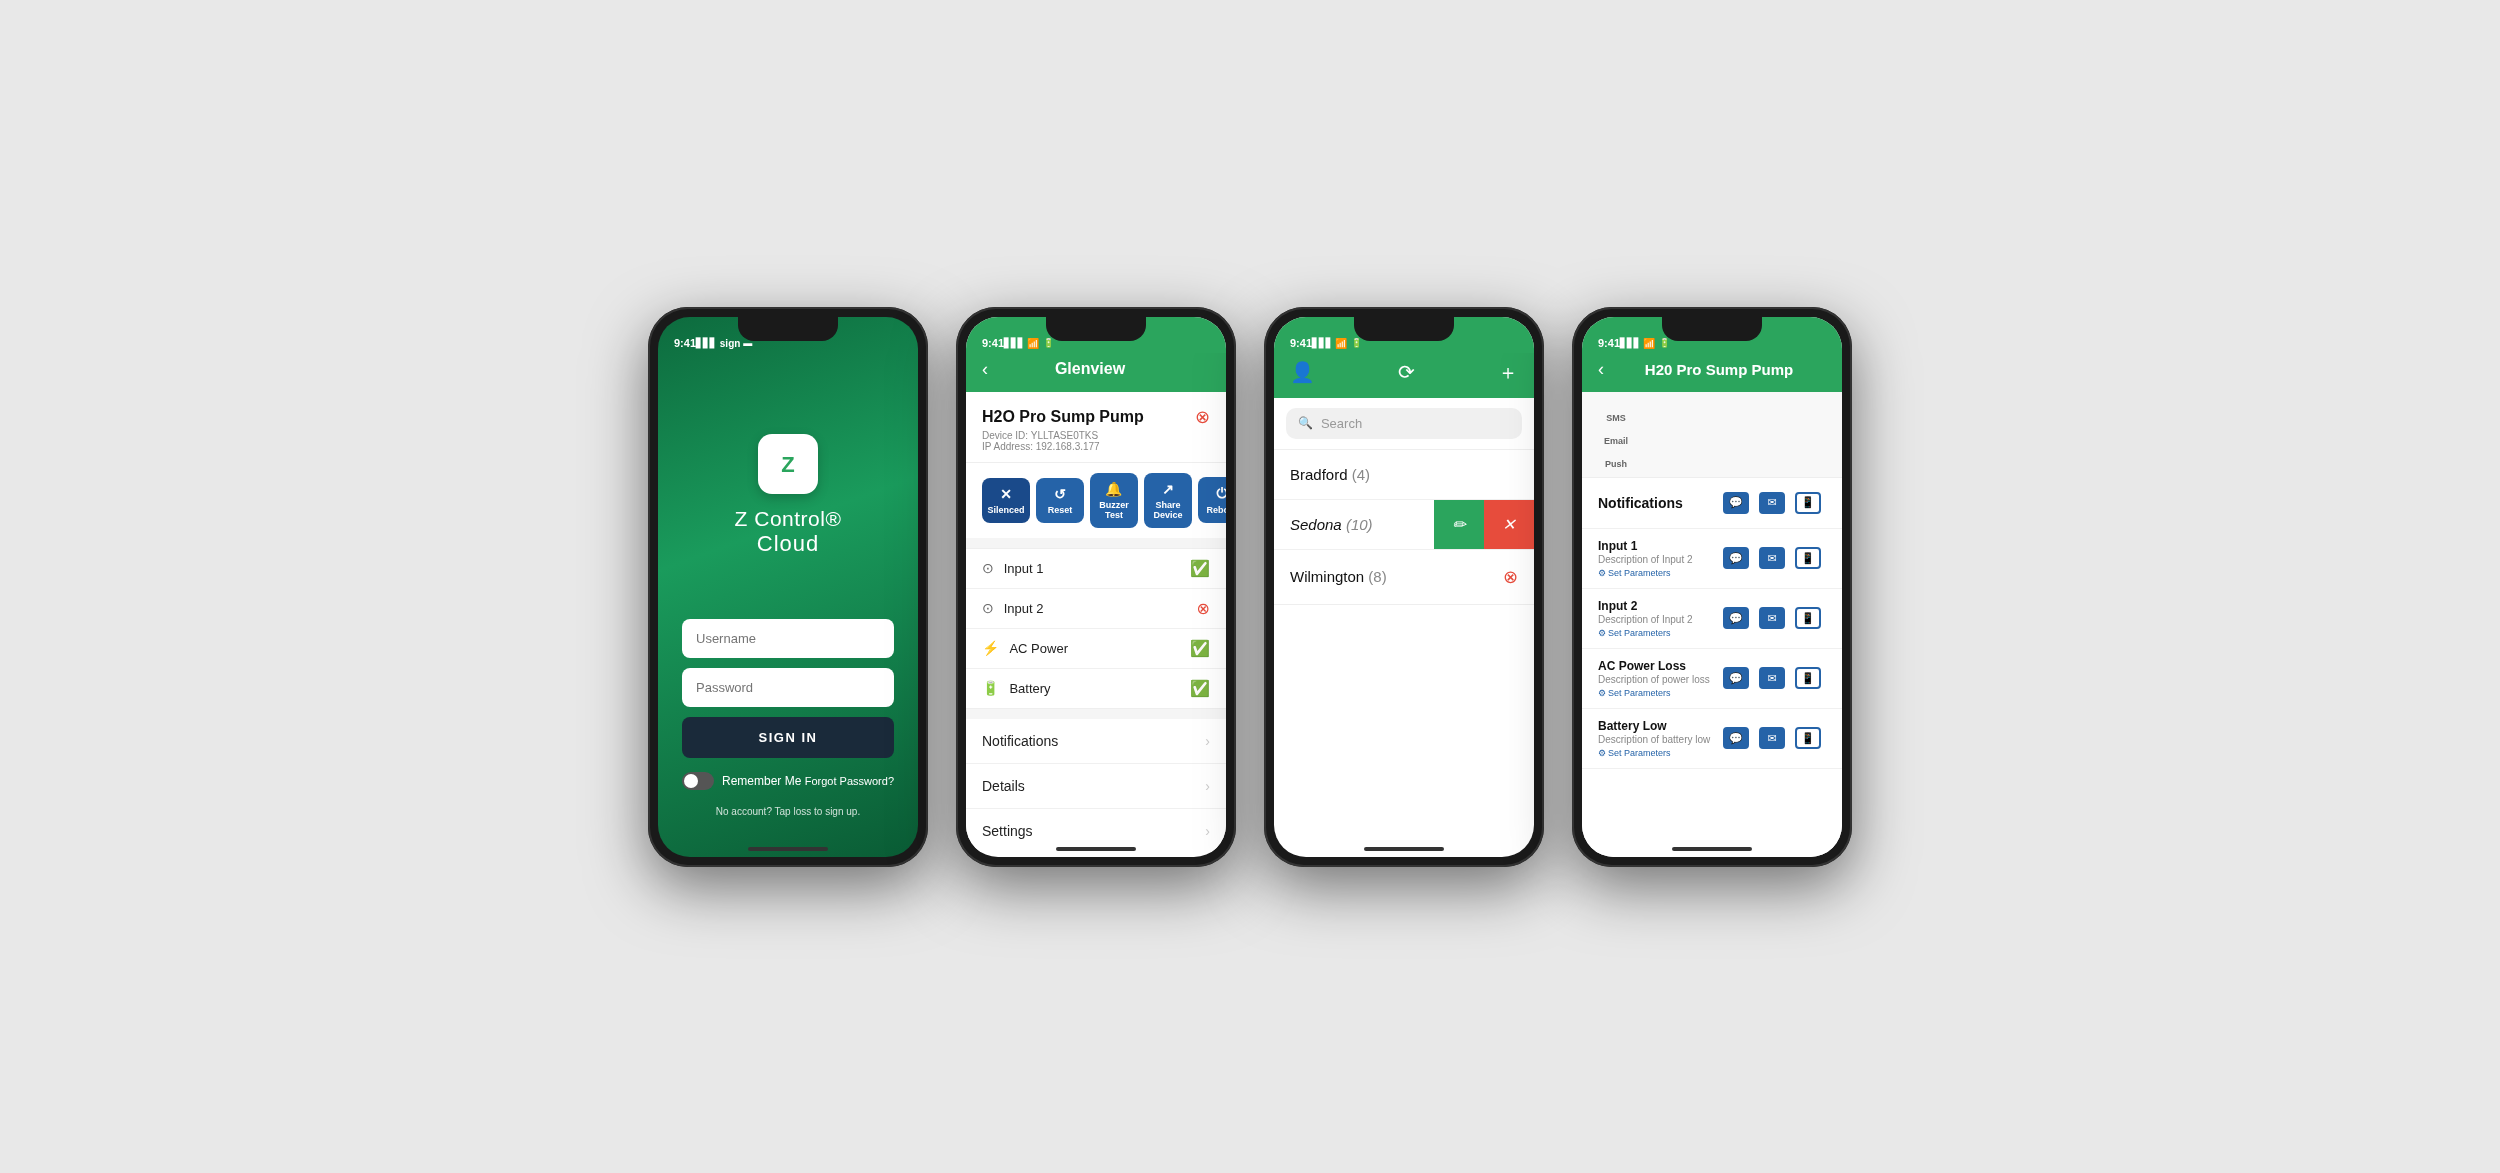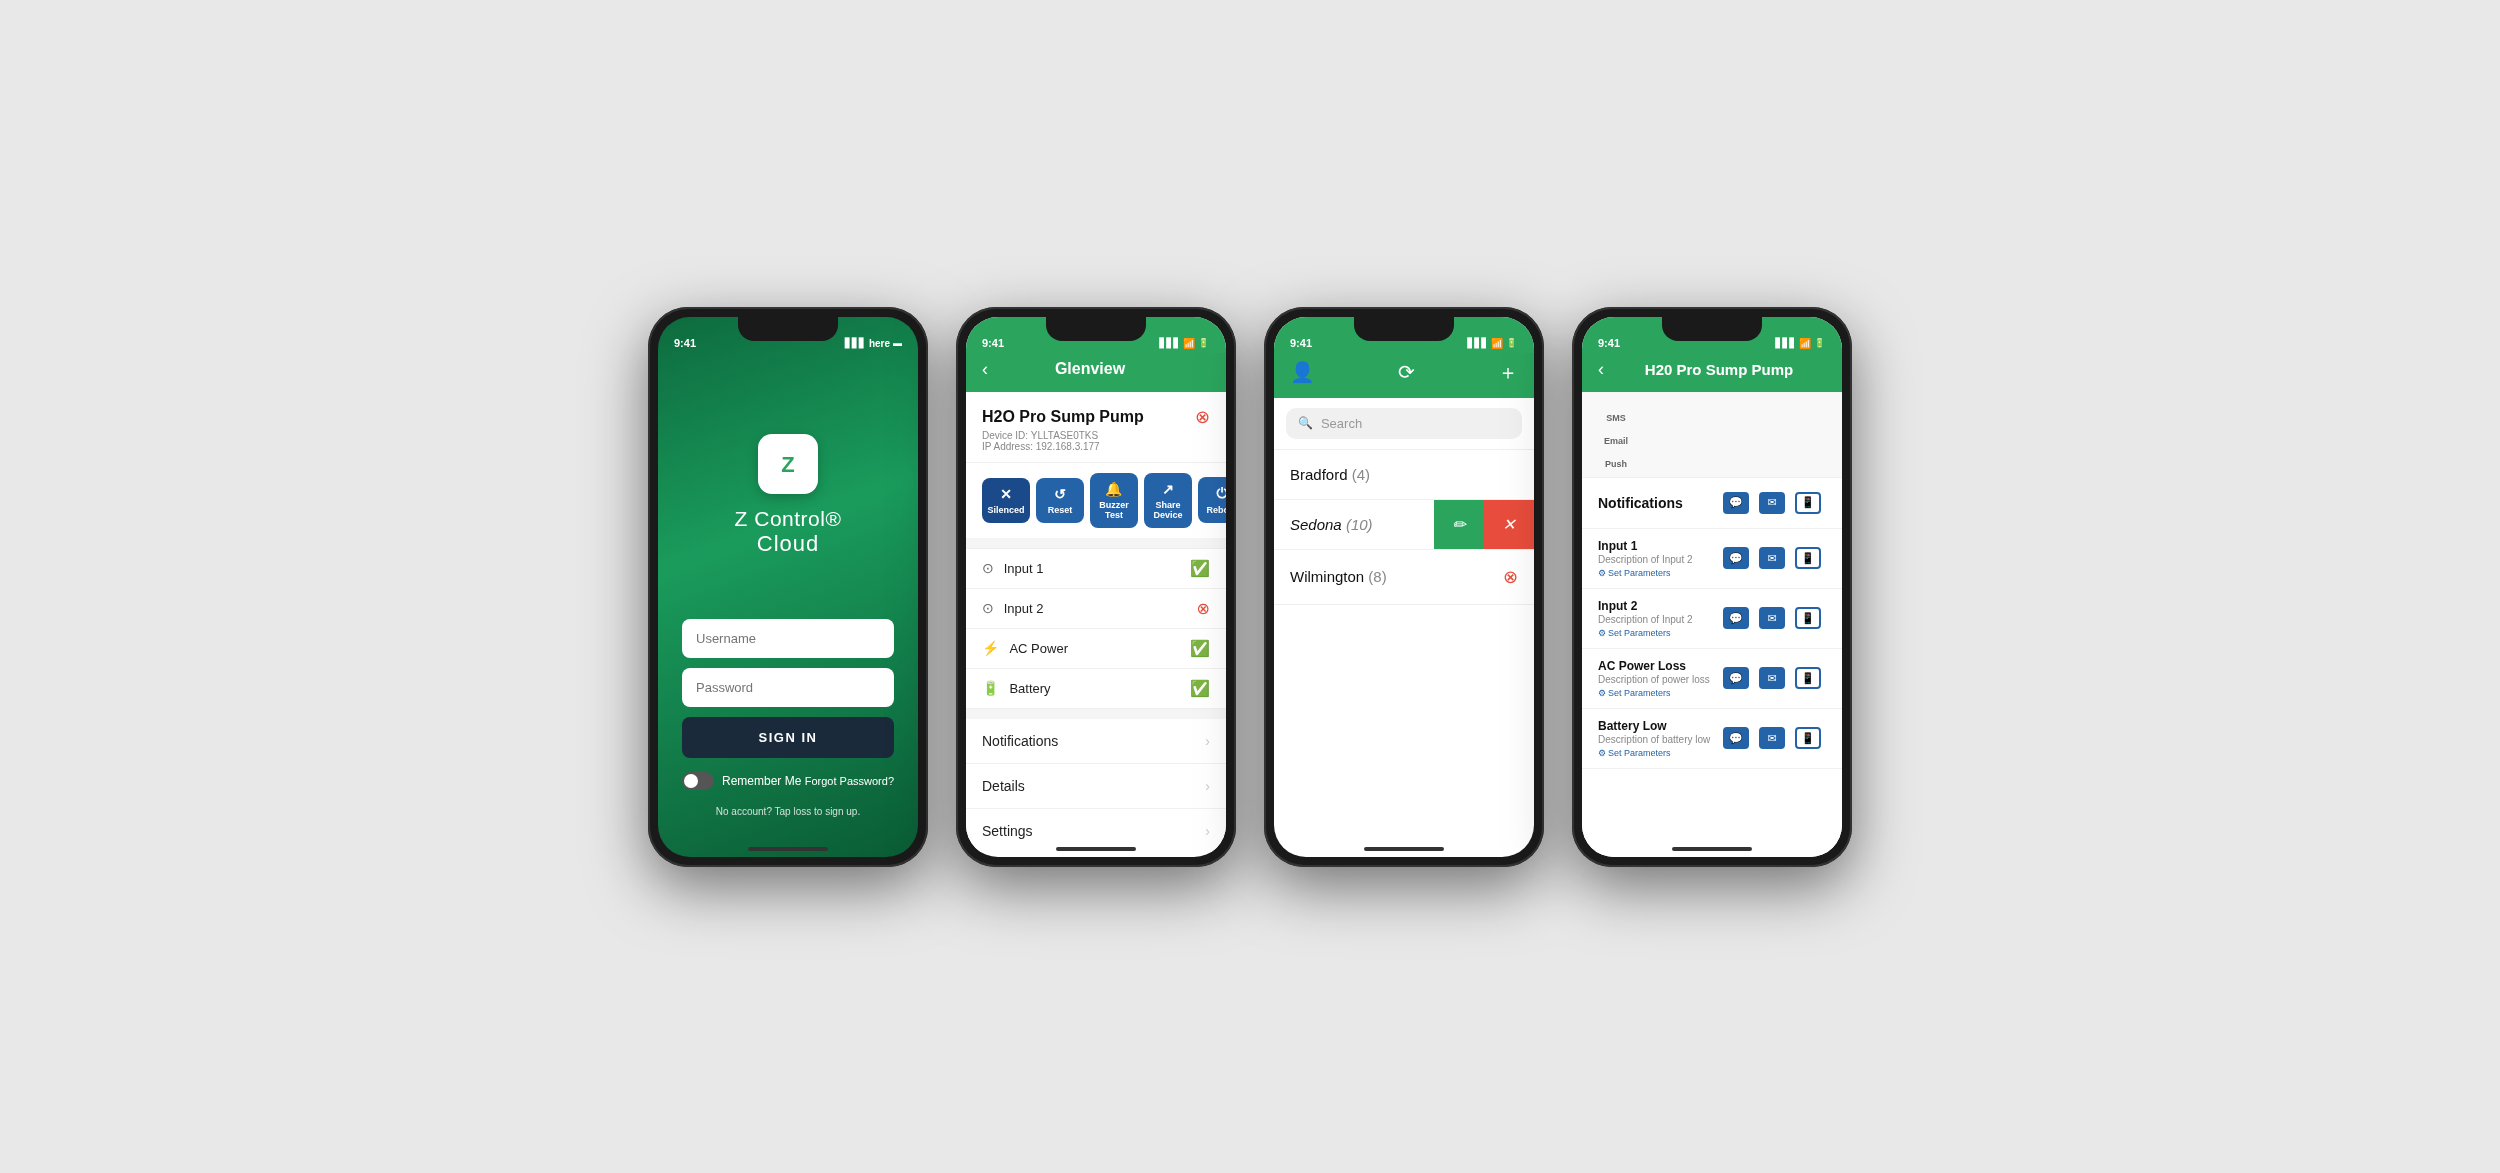--- a/index.html
+++ b/index.html
@@ -46,21 +46,20 @@
       width: 100px;
       height: 24px;
       background: #1a1a1a;
       border-radius: 0 0 16px 16px;
       z-index: 10;
     }
     .status-bar {
       height: 36px;
       display: flex;
       align-items: flex-end;
-      justify-content: space-between;
       padding: 0 16px 4px;
       font-size: 10px;
       font-weight: 600;
       position: relative;
       z-index: 5;
     }
     .status-bar .time { font-size: 11px; font-weight: 700; }
     .status-icons { display: flex; align-items: center; gap: 3px; }
     .home-indicator {
       position: absolute;
@@ -412,21 +411,21 @@
 
 <div class="phones-container">
 
   <div class="phone phone1">
     <div class="phone-inner">
       <div class="notch"></div>
       <div class="status-bar">
         <span class="time">9:41</span>
         <div class="status-icons">
           <span style="font-size:9px;">▋▋▋</span>
-          <span style="font-size:10px;">here</span>
+          <span style="font-size:10px;">sign</span>
           <span style="font-size:9px;">▬</span>
         </div>
       </div>
       <div class="phone1-content">
         <div class="logo-container">
           <div class="logo-icon">
             <svg viewBox="0 0 36 36" fill="none" xmlns="http://www.w3.org/2000/svg">
               <rect width="36" height="36" rx="8" fill="white"></rect>
               <text x="18" y="26" text-anchor="middle" font-size="22" font-weight="800" fill="#2ba55d" font-family="Arial">Z</text>
             </svg>

